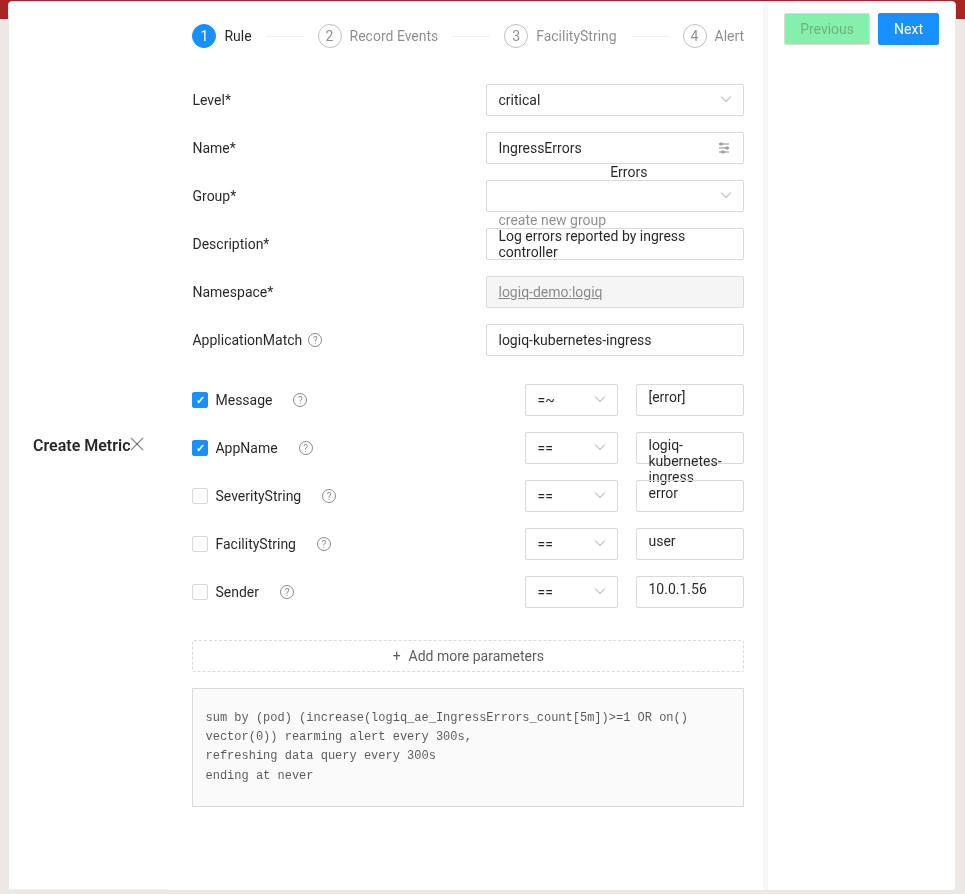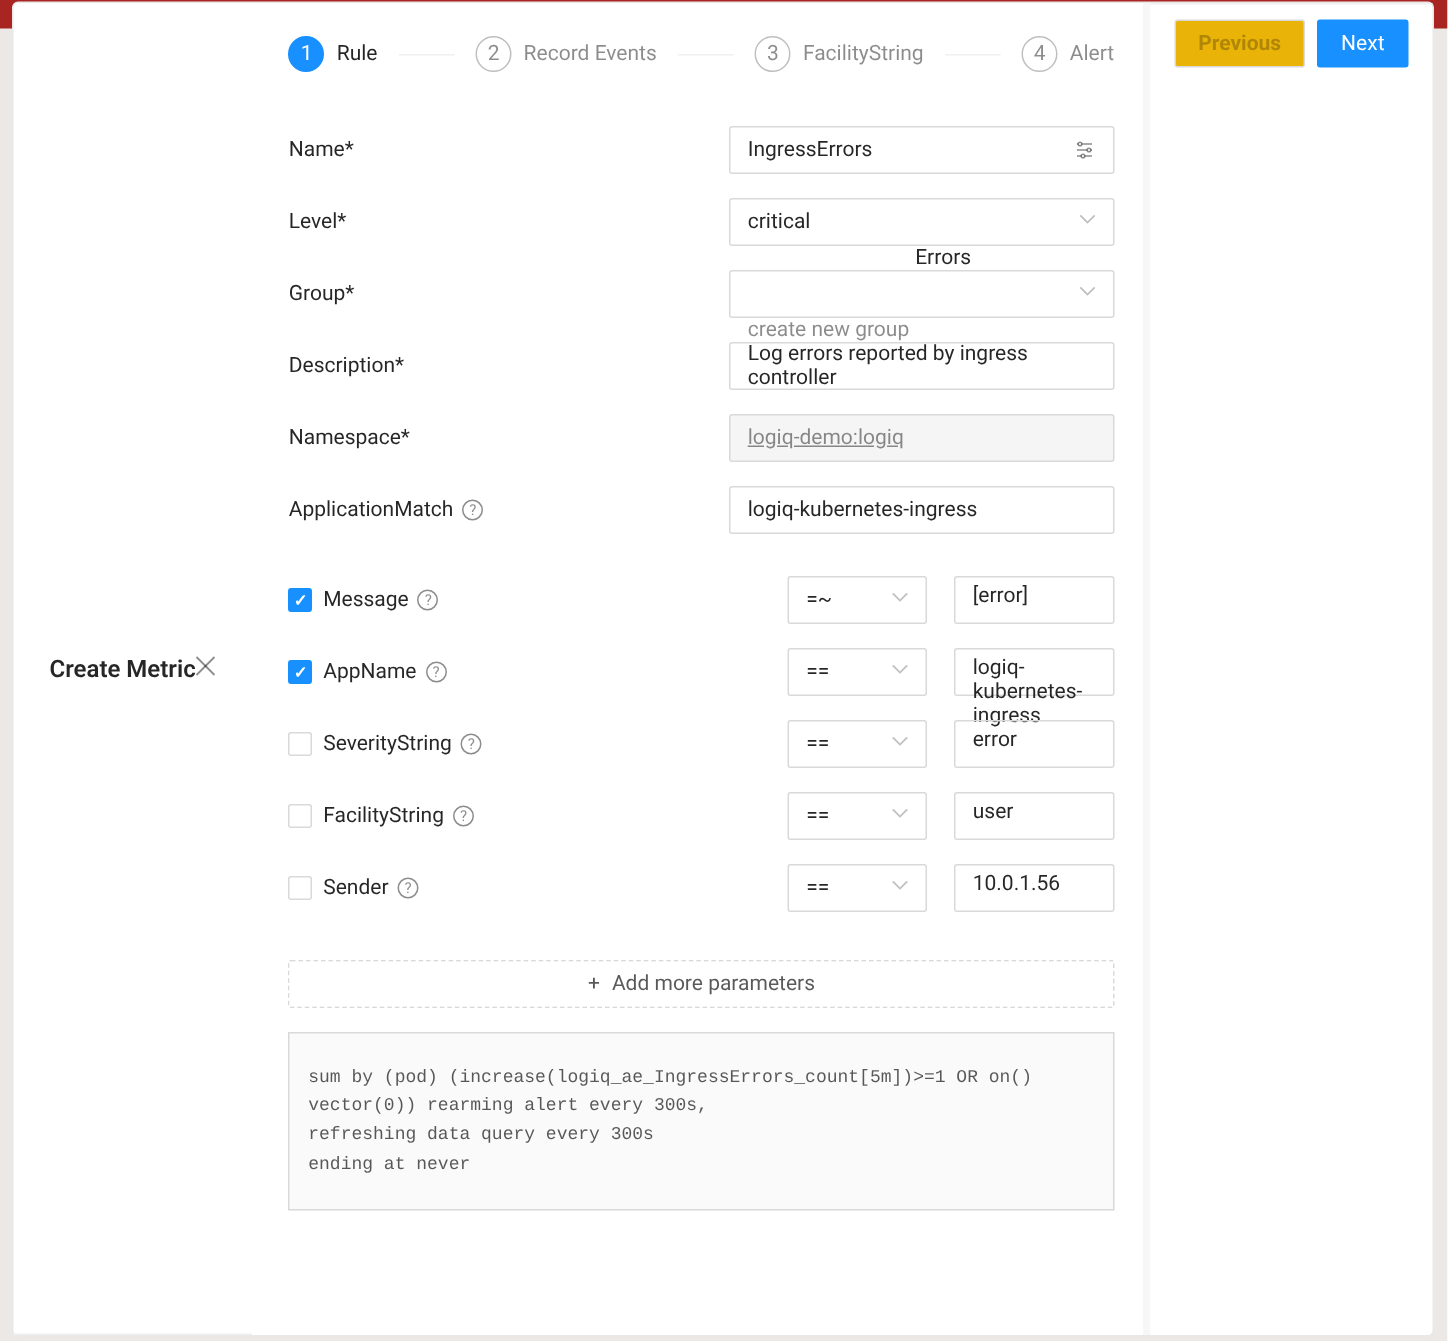--- a/index.html
+++ b/index.html
@@ -26,29 +26,29 @@
   .input.disabled { background: #f5f5f5; color: rgba(0,0,0,0.45); text-decoration: underline; }
   .select .caret { color: rgba(0,0,0,0.25); }
   .select .sel-text { display: flex; gap: 4px; }
   .select .prefix { color: rgba(0,0,0,0.45); margin-top: 48px; }
   .help-icon { width: 14px; height: 14px; border: 1px solid rgba(0,0,0,0.45); border-radius: 50%; display: inline-flex; align-items: center; justify-content: center; font-size: 10px; color: rgba(0,0,0,0.45); }
   .suffix-icon { width: 16px; height: 16px; color: rgba(0,0,0,0.45); display: flex; align-items: center; justify-content: center; }
   .check-row { display: flex; align-items: center; margin-bottom: 16px; }
   .check-box { width: 16px; height: 16px; border: 1px solid #d9d9d9; border-radius: 2px; flex-shrink: 0; margin-right: 7px; display: flex; align-items: center; justify-content: center; }
   .check-box.checked { background: #1890ff; border-color: #1890ff; }
   .check-box.checked::after { content: "✓"; color: #fff; font-size: 11px; font-weight: bold; }
-  .check-label { display: flex; align-items: center; gap: 6px; width: 310px; flex-shrink: 0; text-align: center; }
+  .check-label { display: flex; align-items: center; gap: 21px; width: 310px; flex-shrink: 0; text-align: center; }
   .op-select { width: 93px; height: 32px; border: 1px solid #d9d9d9; border-radius: 2px; padding: 4px 11px; display: flex; align-items: center; justify-content: space-between; margin-right: 18px; font-size: 14px; }
   .op-select .caret { color: rgba(0,0,0,0.25); }
   .val-input { flex: 1; height: 32px; border: 1px solid #d9d9d9; border-radius: 2px; padding: 4px 11px; font-size: 14px; color: rgba(0,0,0,0.85); }
   .add-more { width: 100%; height: 32px; border: 1px dashed #d9d9d9; border-radius: 2px; display: flex; align-items: center; justify-content: center; gap: 8px; color: rgba(0,0,0,0.65); font-size: 14px; margin-top: 32px; margin-bottom: 16px; cursor: pointer; }
   .query-box { width: 100%; border: 1px solid #d9d9d9; border-radius: 0; padding: 20px 12px; background: #fafafa; font-family: Liberation Mono, monospace; font-size: 12px; line-height: 1.6; color: rgba(0,0,0,0.65); white-space: pre-wrap; }
   .modal-footer { padding: 10px 16px; border-top: 1px solid #f0f0f0; display: flex; justify-content: flex-end; gap: 8px; }
   .btn { height: 32px; padding: 0 15px; border-radius: 2px; font-size: 14px; display: inline-flex; align-items: center; cursor: pointer; border: 1px solid #d9d9d9; background: #fff; color: rgba(0,0,0,0.85); }
-  .btn.disabled { color: rgba(0,0,0,0.25); background: #eab308; cursor: not-allowed; font-weight: bold; }
+  .btn.disabled { color: rgba(0,0,0,0.25); background: #86efac; cursor: not-allowed; }
   .btn.primary { background: #1890ff; border-color: #1890ff; color: #fff; }
   svg.caret-svg { width: 12px; height: 12px; }
   .rhs-line { position: absolute; right: 0; top: 0; bottom: 0; width: 5px; background: rgba(0,0,0,0.03); }
 </style>
 </head>
 <body>
 
 <div class="backdrop"></div>
 <div class="backdrop-red"></div>
 
@@ -77,20 +77,32 @@
       </div>
       <div class="step-line"></div>
       <div class="step">
         <span class="step-num">3</span>
         <span class="step-label">FacilityString</span>
       </div>
       <div class="step-line"></div>
       <div class="step">
         <span class="step-num">4</span>
         <span class="step-label">Alert</span>
+      </div>
+    </div>
+
+    <div class="form-row">
+      <div class="form-label">Level*</div>
+      <div class="form-control">
+        <div class="select">
+          <span>critical</span>
+          <span class="caret"><svg class="caret-svg" viewBox="0 0 10 6" fill="none" stroke="currentColor" stroke-width="1">
+                <path d="M1 1L5 5L9 1"></path>
+              </svg></span>
+        </div>
       </div>
     </div>
 
     <div class="form-row">
       <div class="form-label">Name*</div>
       <div class="form-control">
         <div class="input">
           <span>IngressErrors</span>
           <span class="suffix-icon">
             <svg width="14" height="14" viewBox="0 0 14 14" stroke="currentColor" stroke-width="1" fill="none">
@@ -100,32 +112,20 @@
                 <circle cx="4" cy="3" r="1.2" fill="#fff"></circle>
                 <circle cx="10" cy="7" r="1.2" fill="#fff"></circle>
                 <circle cx="6" cy="11" r="1.2" fill="#fff"></circle>
               </svg>
           </span>
         </div>
       </div>
     </div>
 
     <div class="form-row">
-      <div class="form-label">Level*</div>
-      <div class="form-control">
-        <div class="select">
-          <span>critical</span>
-          <span class="caret"><svg class="caret-svg" viewBox="0 0 10 6" fill="none" stroke="currentColor" stroke-width="1">
-                <path d="M1 1L5 5L9 1"></path>
-              </svg></span>
-        </div>
-      </div>
-    </div>
-
-    <div class="form-row">
       <div class="form-label">Group*</div>
       <div class="form-control">
         <div class="select">
           <span class="sel-text">
             <span class="prefix">create new group</span>
             <span>Errors</span>
           </span>
           <span class="caret"><svg class="caret-svg" viewBox="0 0 10 6" fill="none" stroke="currentColor" stroke-width="1">
                 <path d="M1 1L5 5L9 1"></path>
               </svg></span>

